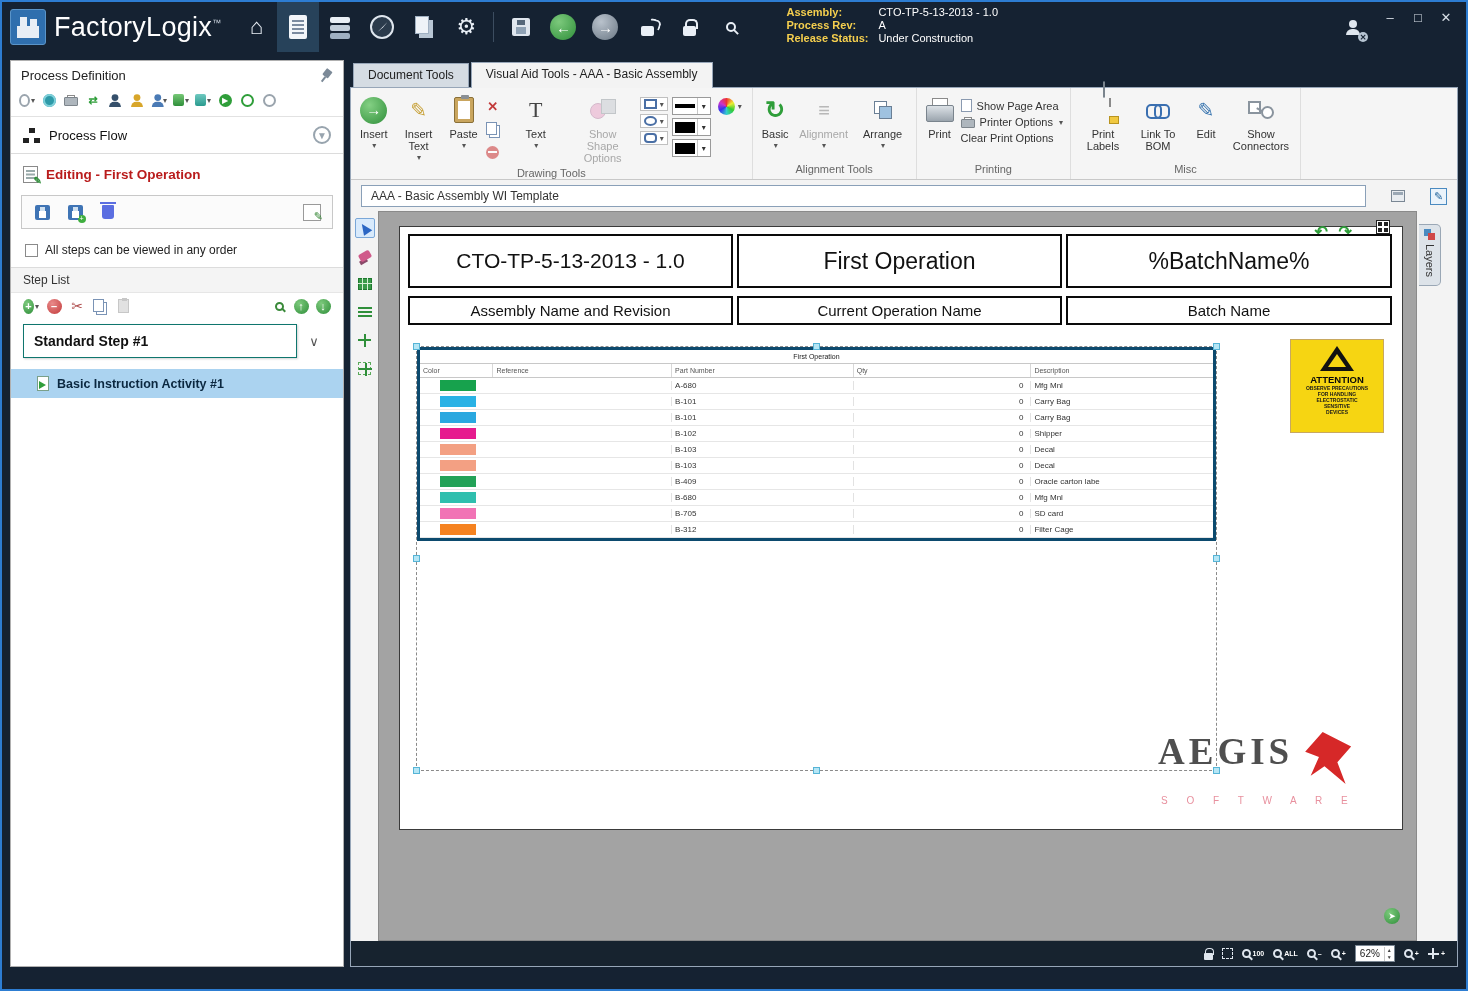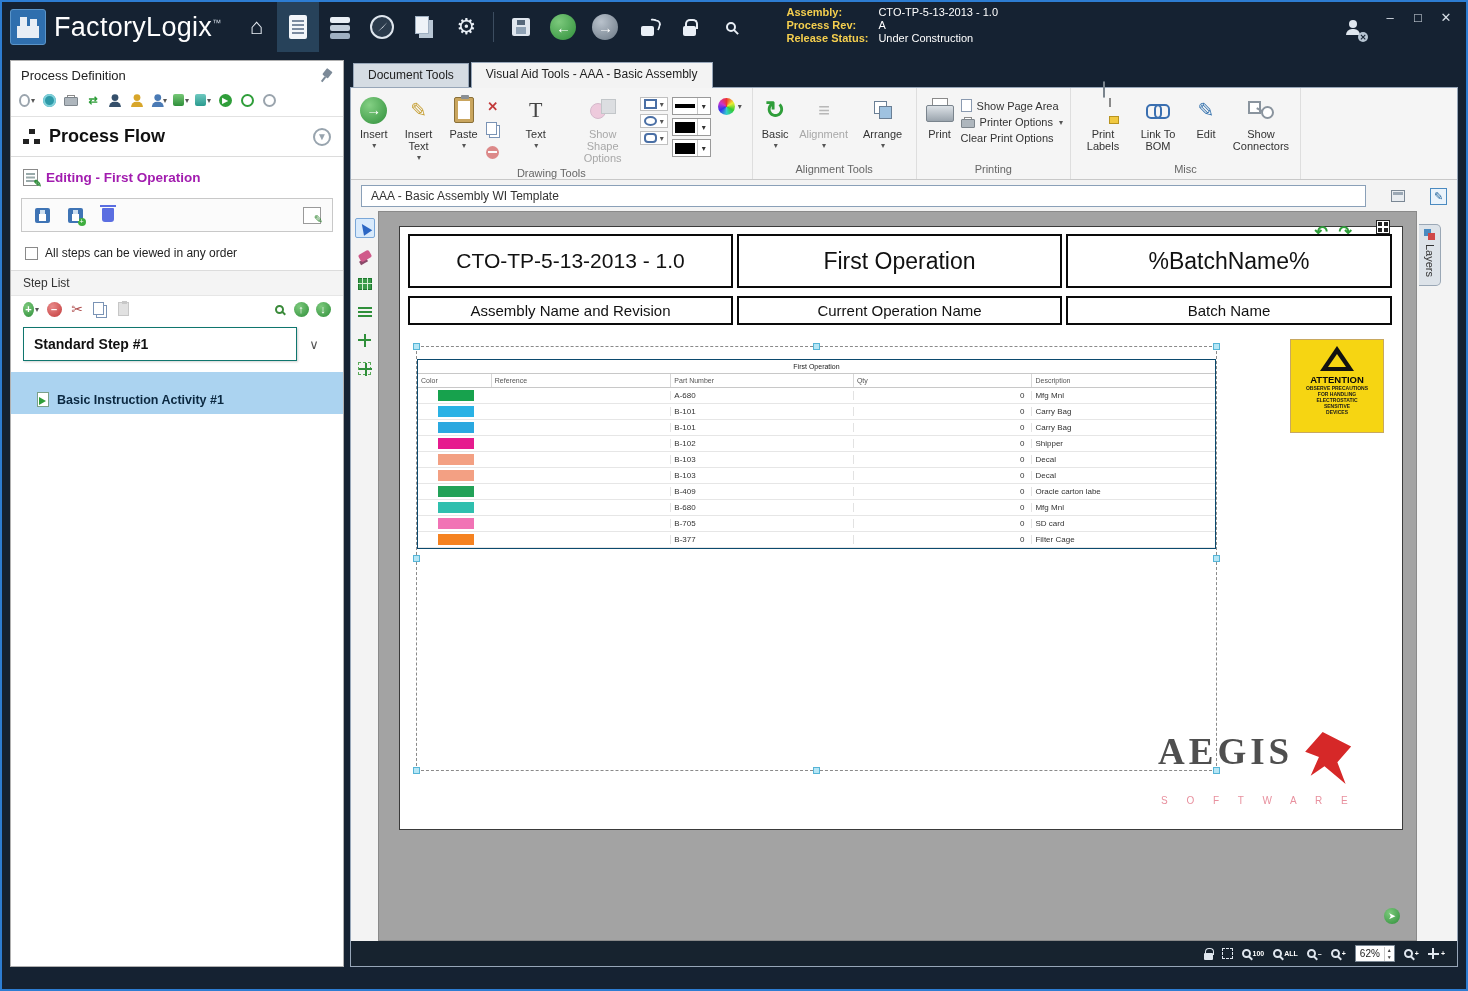--- a/index.html
+++ b/index.html
@@ -64,27 +64,27 @@
   .play-green { background:#2f9e3a; color:#fff; font-size:8px; display:flex; align-items:center; justify-content:center; }
   .mini-printer { width:14px; height:11px; position:relative; }
   .mini-printer::before { content:''; position:absolute; top:0; left:3px; right:3px; height:4px; background:#fff; border:1px solid #8a8a8a; }
   .mini-printer::after { content:''; position:absolute; bottom:0; left:0; right:0; height:7px; background:#aeb6bd; border:1px solid #7d858c; border-radius:1px; }
   .person.sm { transform:scale(.85); }
   .p-dark { color:#35506b; } .p-gold { color:#d8a62a; } .p-blue { color:#4a7ab5; }
   .cube { width:12px; height:12px; border-radius:2px; }
   .cube-green { background:linear-gradient(#77c877,#2f8f3a); }
   .cube-teal { background:linear-gradient(#6fc9c0,#2a9a8e); }
   .sb-row-flow { display:flex; align-items:center; gap:9px; padding:9px 12px; border-top:1px solid #e2e2e2; }
-  .flow-label { font-weight:bold; font-size:18px; color:#111; }
+  .flow-label { font-weight:normal; font-size:13px; color:#111; }
   .flow-icon { width:17px; height:15px; position:relative; }
   .flow-icon::before { content:''; position:absolute; top:0; left:6px; width:6px; height:5px; background:#222; }
   .flow-icon::after { content:''; position:absolute; bottom:0; left:0; width:6px; height:5px; background:#222; box-shadow:11px 0 0 #222; }
   .circle-down { margin-left:auto; width:18px; height:18px; border-radius:50%; border:2px solid #98a4ae; color:#98a4ae; font-size:10px; display:flex; align-items:center; justify-content:center; }
   .sb-divider { border-top:1px solid #dcdcdc; }
-  .sb-editing { display:flex; align-items:center; gap:8px; padding:12px 12px 8px 12px; font-size:13.5px; font-weight:bold; color:#a21caf; }
+  .sb-editing { display:flex; align-items:center; gap:8px; padding:12px 12px 8px 12px; font-size:13.5px; font-weight:bold; color:#b91c1c; }
   .editlist-icon { width:15px; height:17px; background:#fff; border:1px solid #8a8a8a; position:relative; }
   .editlist-icon::before { content:''; position:absolute; top:3px; left:2px; width:9px; height:1.5px; background:#9aa; box-shadow:0 3.5px 0 #9aa, 0 7px 0 #9aa; }
   .editlist-icon::after { content:'✎'; position:absolute; right:-5px; bottom:-4px; font-size:10px; color:#2f8f3a; }
   .sb-btnrow { display:flex; align-items:center; gap:3px; margin:4px 10px 8px 10px; border:1px solid #c8c8c8; background:#fbfbfb; padding:3px 5px; }
   .sb-btn { width:30px; height:26px; display:flex; align-items:center; justify-content:center; border:1px solid transparent; border-radius:2px; cursor:pointer; }
   .floppy.blue { background:#3f74b5; } .floppy.blue::before { background:#cfe0f0; } .floppy.blue::after { background:#fff; }
   .floppy.sm { width:15px; height:15px; }
   .floppy .plus { position:absolute; right:-3px; bottom:-3px; width:8px; height:8px; background:#3fae3f; border-radius:50%; color:#fff; font-size:7px; line-height:8px; text-align:center; }
   .trash { width:12px; height:14px; background:#5b6ee1; border-radius:1px 1px 3px 3px; position:relative; }
   .trash::before { content:''; position:absolute; top:-3px; left:-2px; right:-2px; height:2px; background:#5b6ee1; }
@@ -100,21 +100,21 @@
   .scissors { color:#b05050; font-size:14px; line-height:1; }
   .pages { width:11px; height:13px; background:#fff; border:1px solid #7a93b5; box-shadow:3px 3px 0 -1px #fff, 3px 3px 0 0 #7a93b5; margin:-2px 3px 0 0; }
   .clip { width:11px; height:14px; background:#c9c9c9; border:1px solid #9a9a9a; position:relative; opacity:.55; }
   .clip::before { content:''; position:absolute; top:-2px; left:3px; width:5px; height:3px; background:#9a9a9a; }
   .mag-green { width:9px; height:9px; border:2px solid #3a8a3a; border-radius:50%; position:relative; }
   .mag-green::after { content:''; position:absolute; right:-4px; bottom:-2px; width:5px; height:2px; background:#3a8a3a; transform:rotate(45deg); }
   .step-right { margin-left:auto; display:flex; gap:6px; align-items:center; }
   .step-row { display:flex; align-items:center; margin:6px 12px 0 12px; }
   .step-box { flex:1; background:#fff; border:1px solid #0f766e; box-shadow:1px 1px 2px rgba(0,0,0,.18); padding:8px 10px; font-size:14px; font-weight:bold; color:#111; }
   .step-chevron { width:34px; text-align:center; color:#555; font-size:13px; cursor:pointer; }
-  .activity-row { margin-top:11px; background:#abd3f0; display:flex; align-items:center; gap:8px; padding:20px 8px 7px 26px; cursor:pointer;text-align:right; }
+  .activity-row { margin-top:11px; background:#abd3f0; display:flex; align-items:center; gap:8px; padding:7px 8px 7px 26px; cursor:pointer;text-align:right; }
   .activity-label { font-size:12.5px; font-weight:bold; color:#0b2840; }
   .activity-icon { width:12px; height:15px; background:#fff; border:1px solid #7aa08a; position:relative; }
   .activity-icon::after { content:''; position:absolute; left:1px; bottom:1px; width:0; height:0; border-left:7px solid #2f9e3a; border-top:4px solid transparent; border-bottom:4px solid transparent; }
 
   
   .main { position:absolute; top:58px; left:348px; right:8px; bottom:22px; display:flex; flex-direction:column; }
   .tabbar { height:27px; display:flex; align-items:flex-end; padding-left:3px; gap:2px; }
   .tab { padding:4px 14px 5px 14px; font-size:12px; color:#222; cursor:pointer; border:1px solid #97a6b8; border-bottom:none; background:#d5dce3; }
   .tab.active { background:#f3f3f3; margin-bottom:-1px; padding-bottom:7px; z-index:3; position:relative; }
   .main-body { flex:1; min-height:0; background:#f3f3f3; border:1px solid #97a6b8; display:flex; flex-direction:column; position:relative; }
@@ -201,21 +201,21 @@
 
   .viewport { flex:1; position:relative; background:#a3a3a3; overflow:hidden; border:1px solid #8a8a8a; }
   .page { position:absolute; left:20px; top:14px; width:1004px; height:604px; background:#fff; border:1px solid #3a3a3a; }
 
   .hbox { position:absolute; border:2px solid #0a0a0a; display:flex; align-items:center; justify-content:center; color:#111; }
   .hb-title { top:7px; height:54px; font-size:21px; }
   .hb-cap { top:69px; height:29px; font-size:15px; }
   .hb1 { left:8px; width:325px; } .hb2 { left:337px; width:325px; } .hb3 { left:666px; width:326px; }
   .hb2.hb-title, .hb3.hb-title { font-size:23px; }
 
-  .wi-table { position:absolute; left:17px; top:132px; width:799px; background:#fff; border:1px solid #0c4a6e; font-size:8px; color:#333; }
+  .wi-table { position:absolute; left:17px; top:120px; width:799px; background:#fff; border:3px solid #0c4a6e; font-size:8px; color:#333; }
   .wi-title { height:14px; line-height:14px; text-align:center; font-size:7px; color:#222; border-bottom:1px solid #c8c8c8; }
   .wi-head { display:flex; height:14px; line-height:14px; font-size:7px; color:#555; border-bottom:1px solid #c8c8c8; }
   .wi-row { display:flex; height:16px; align-items:center; border-bottom:1px solid #e6e6e6; }
   .cell { padding-left:3px; overflow:hidden; white-space:nowrap; }
   .cell + .cell { border-left:1px solid #e2e2e2; }
   .wi-head .cell + .cell { border-left:1px solid #d8d8d8; }
   .cc { width:73px; display:flex; align-items:center; justify-content:center; align-self:stretch; }
   .cr { width:180px; } .cp { width:183px; }
   .cq { width:179px; text-align:right; padding-right:7px; }
   .cd { width:184px; }
@@ -788,21 +788,21 @@
                     <div class="cell cr"></div>
                     <div class="cell cp">B-705</div>
                     <div class="cell cq">0</div>
                     <div class="cell cd">SD card</div>
                   </div>
                   <div class="wi-row">
                     <div class="cell cc">
                       <span class="swatch" style="background:#f58220"></span>
                     </div>
                     <div class="cell cr"></div>
-                    <div class="cell cp">B-377</div>
+                    <div class="cell cp">B-312</div>
                     <div class="cell cq">0</div>
                     <div class="cell cd">Filter Cage</div>
                   </div>
                 </div>
             </div>
 
             <div class="sel-rect">
               <span class="hd tl"></span>
                 <span class="hd tm"></span>
                 <span class="hd tr"></span>

